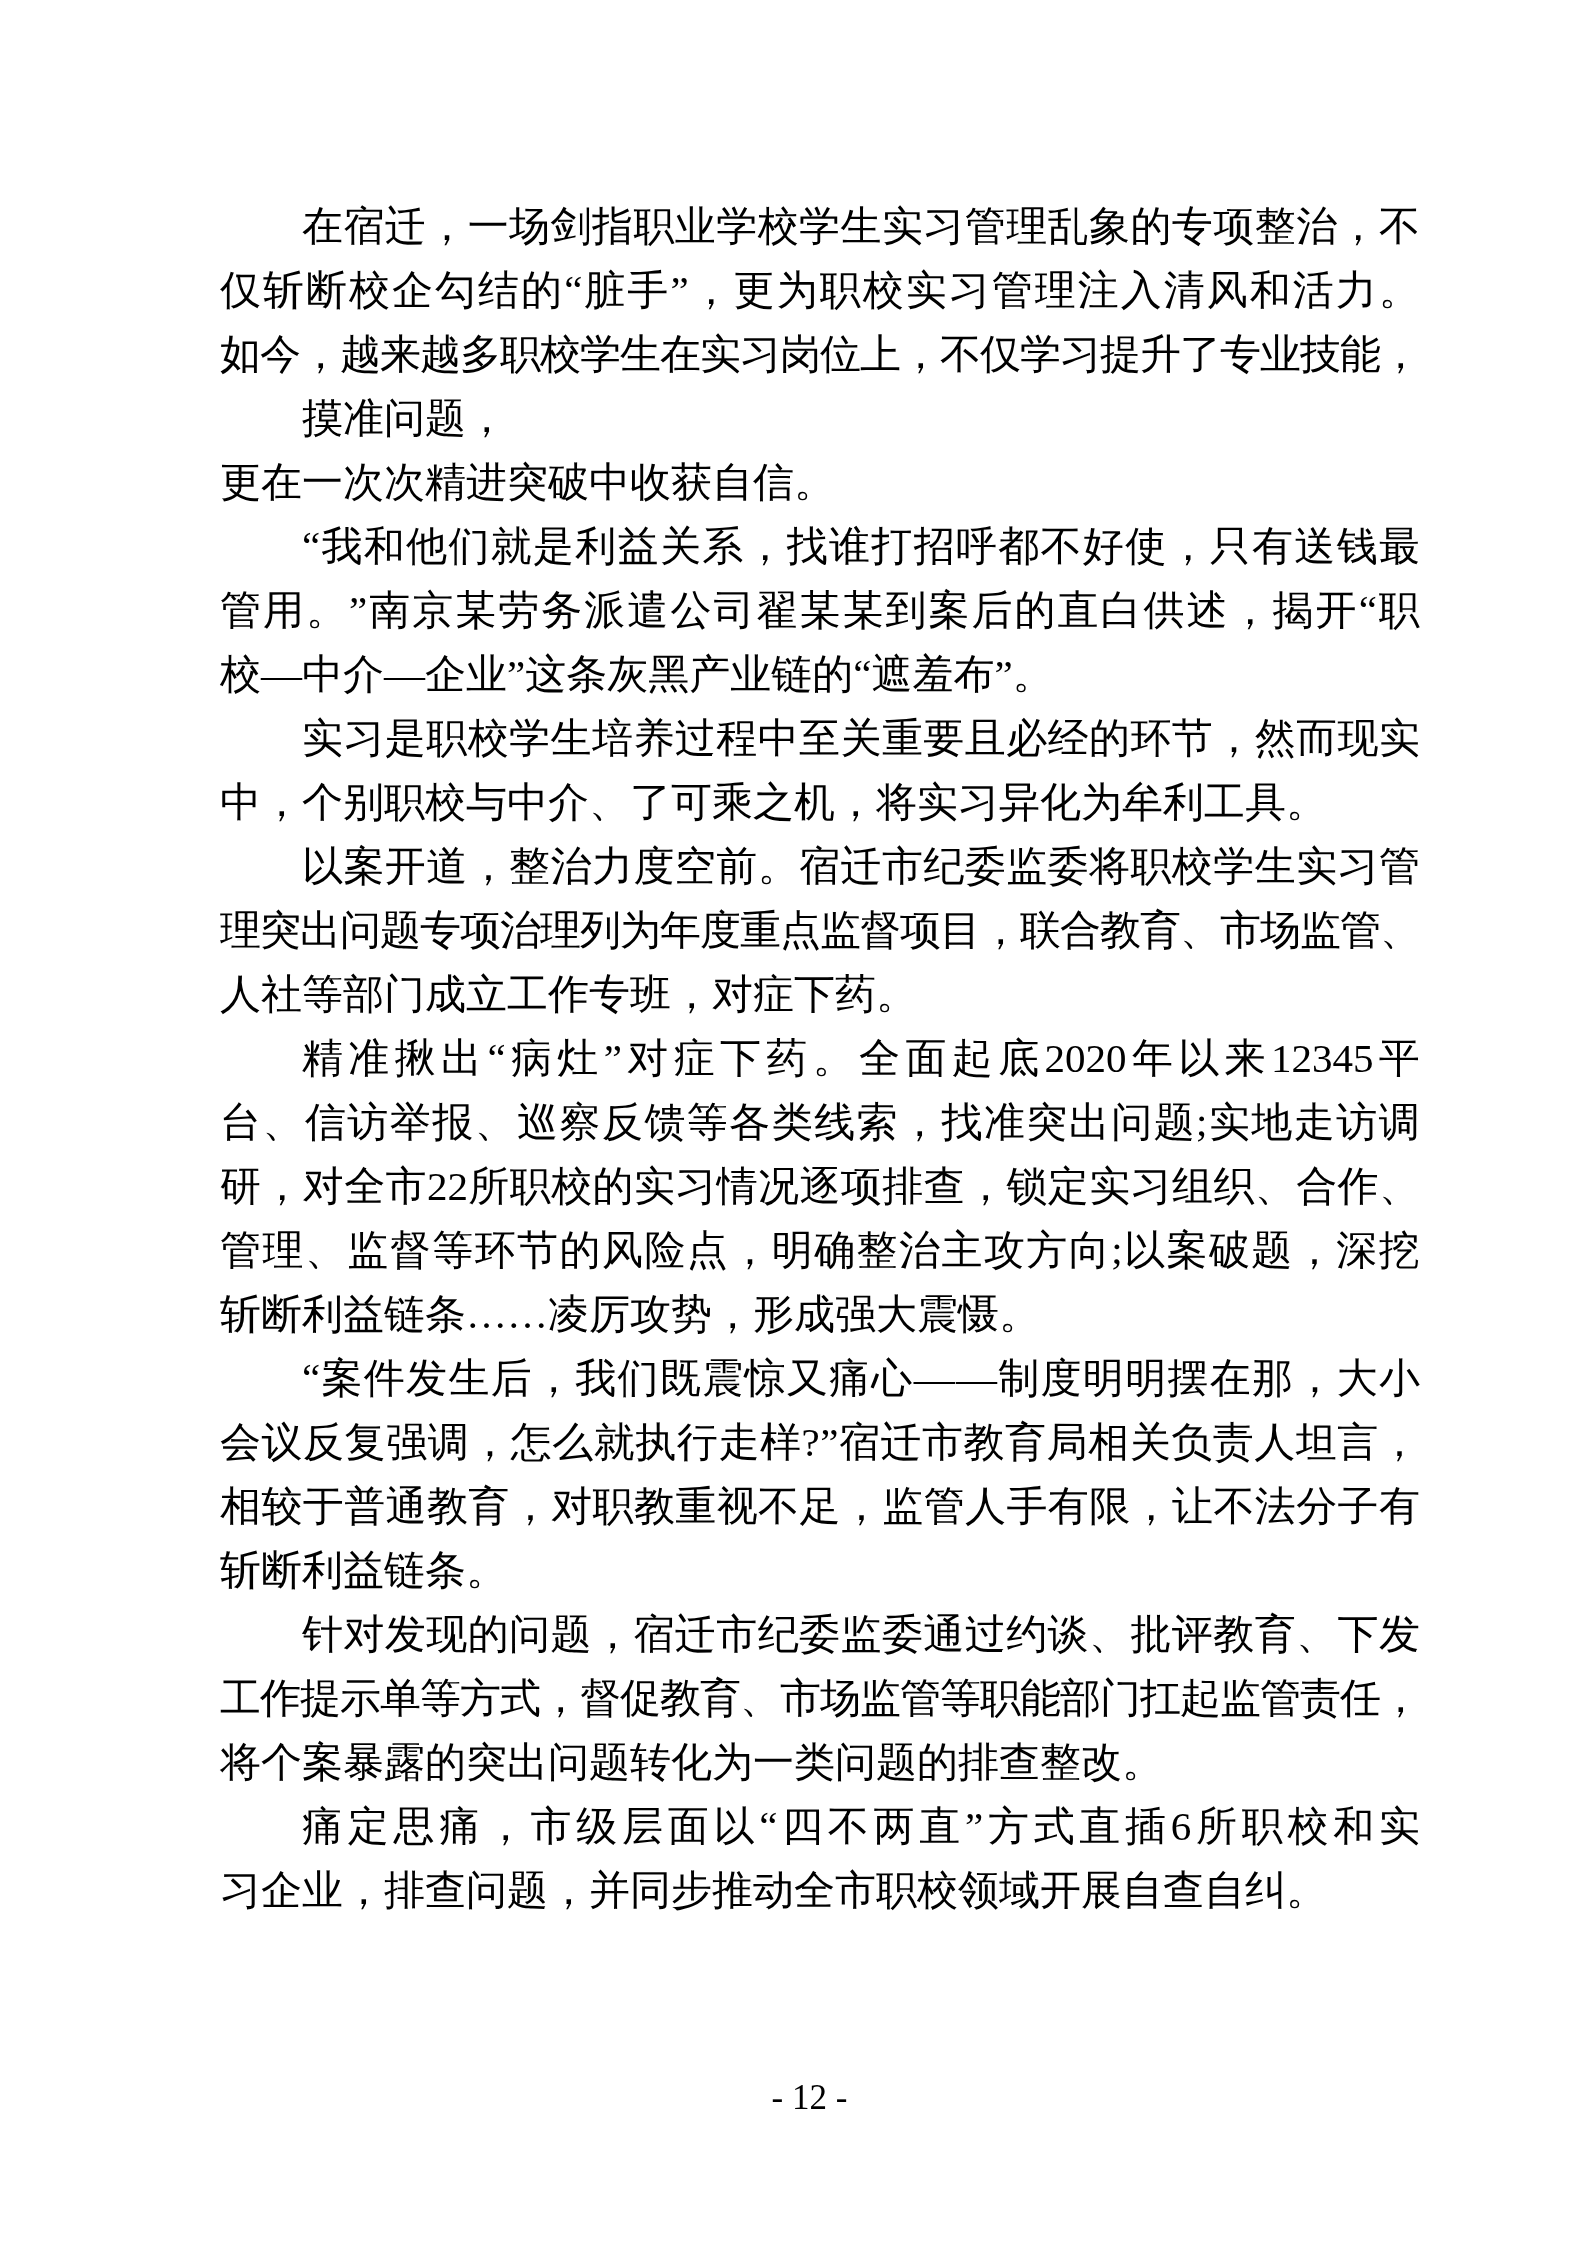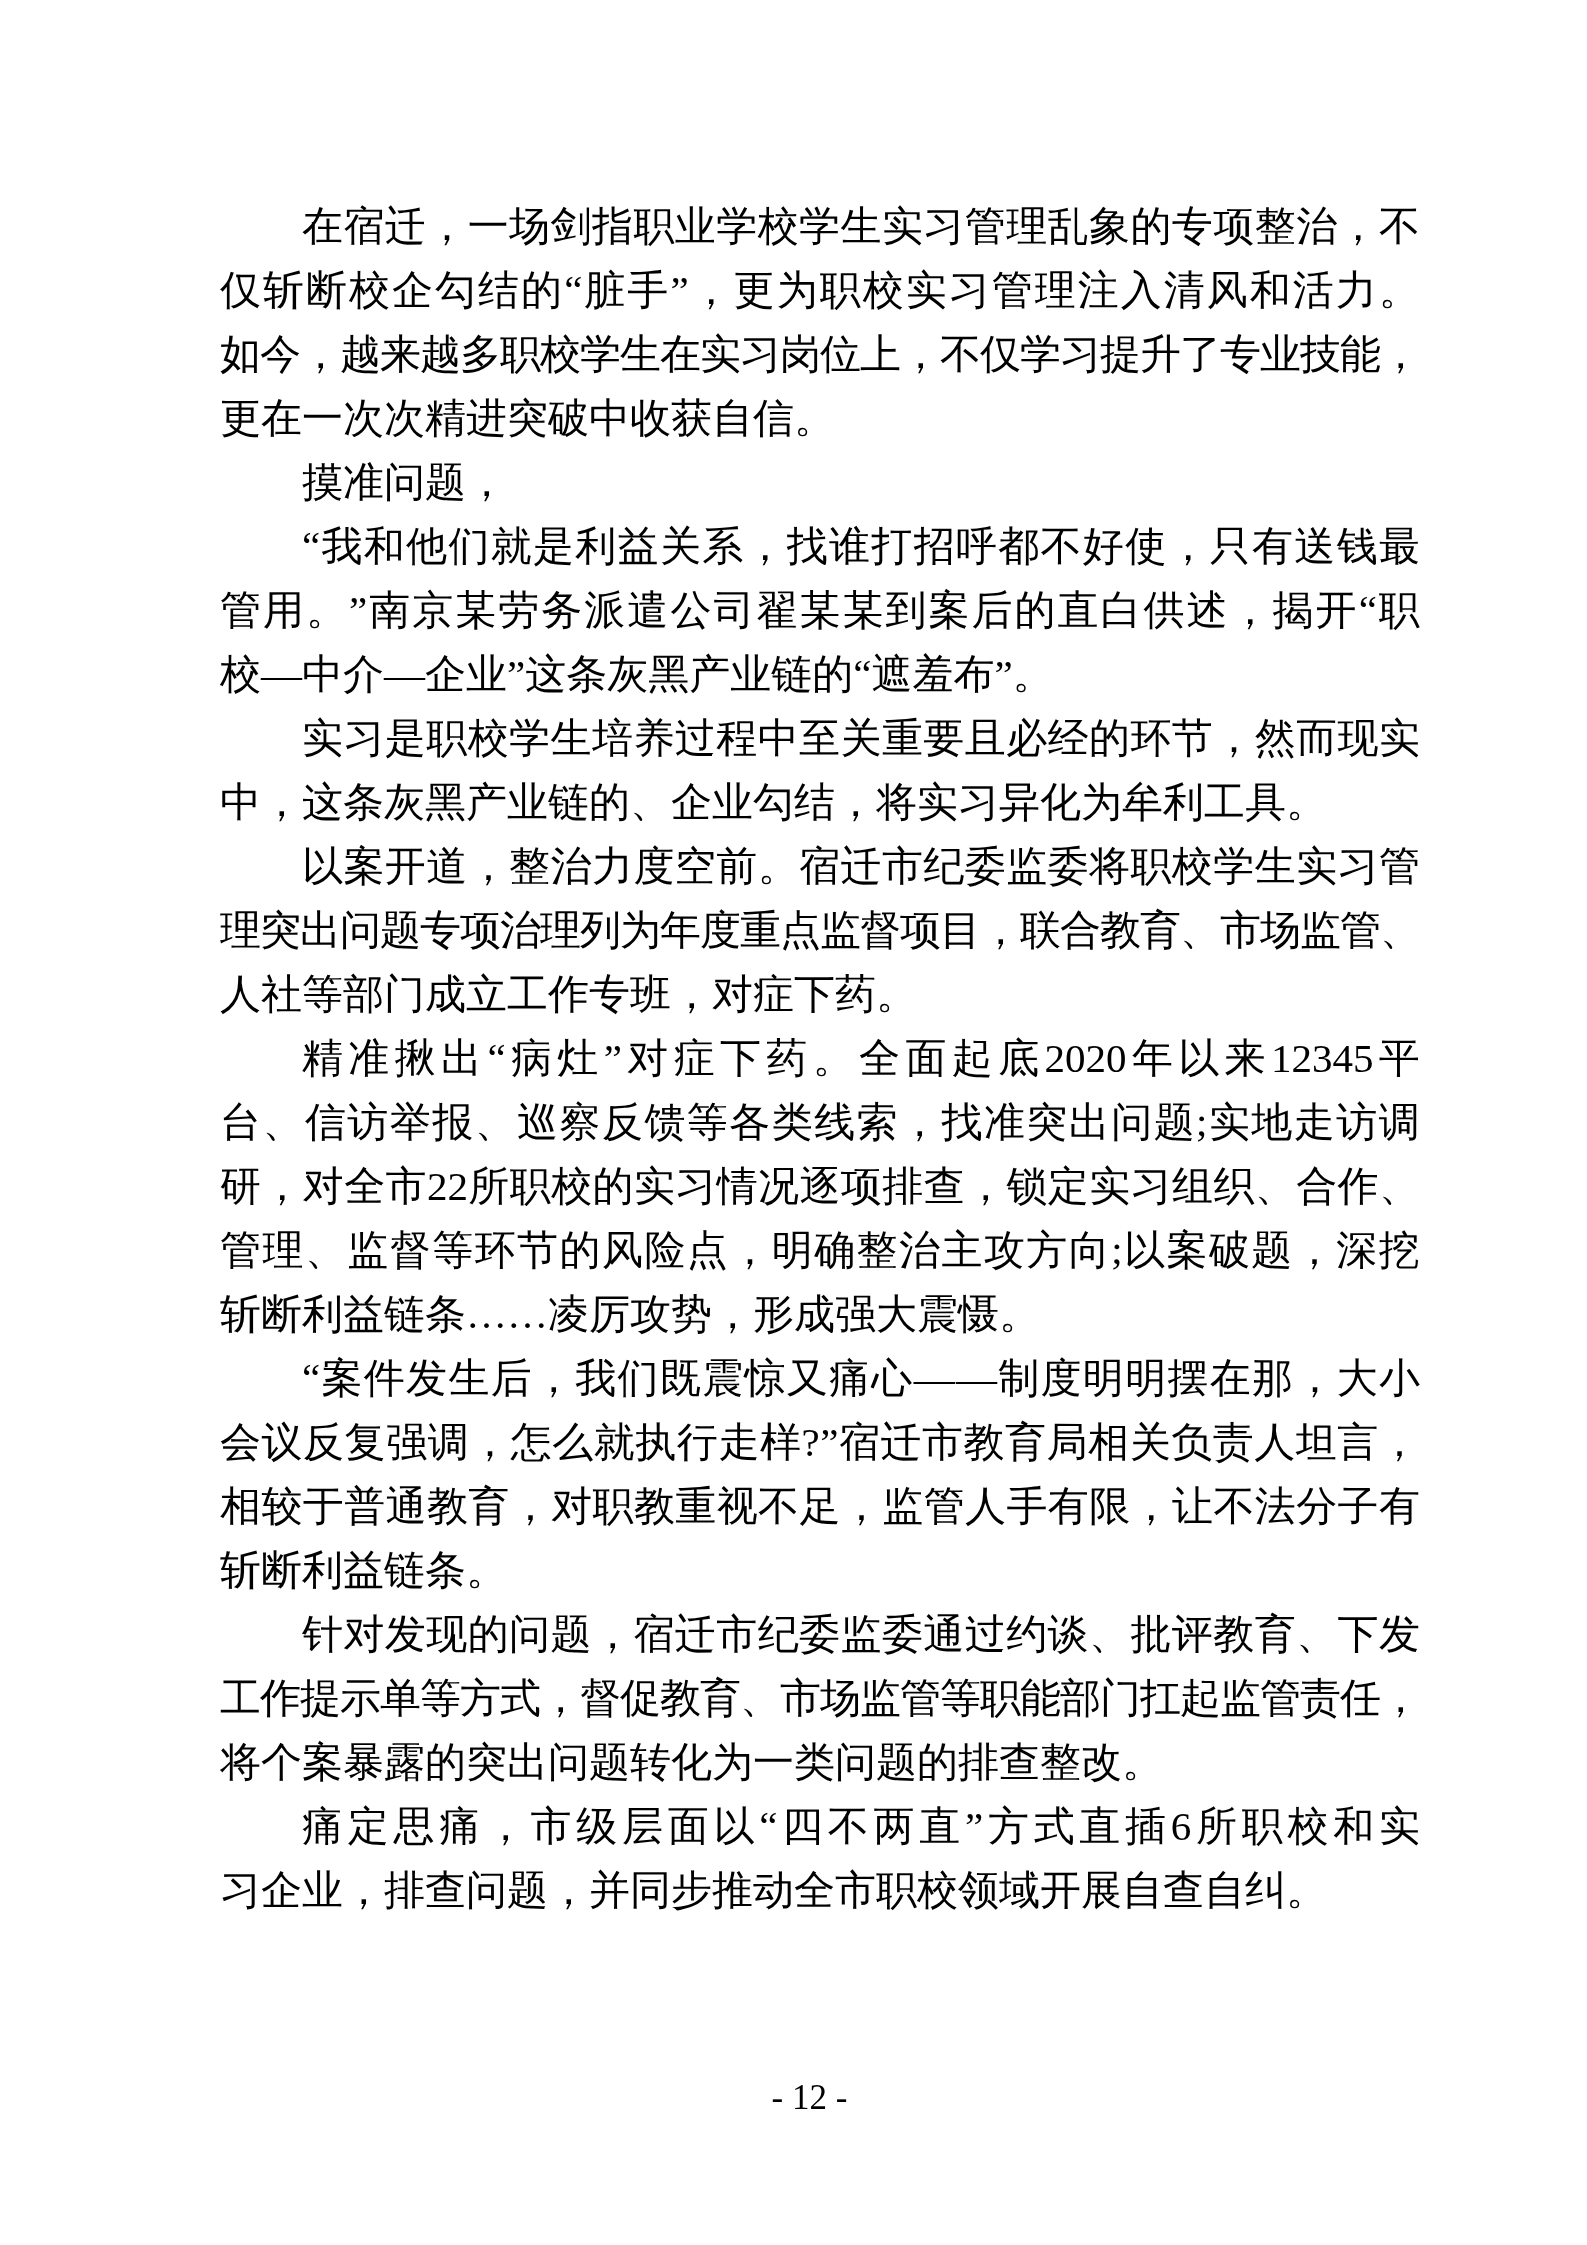--- a/index.html
+++ b/index.html
@@ -143,22 +143,22 @@
         <span>习</span>
         <span>提</span>
         <span>升</span>
         <span>了</span>
         <span>专</span>
         <span>业</span>
         <span>技</span>
         <span>能</span>
         <span>，</span>
       </div>
+      <div class="line indent">摸准问题，</div>
       <div class="line">更在一次次精进突破中收获自信。</div>
-      <div class="line indent">摸准问题，</div>
       <div class="line indent fill">
         <span>“</span>
         <span>我</span>
         <span>和</span>
         <span>他</span>
         <span>们</span>
         <span>就</span>
         <span>是</span>
         <span>利</span>
         <span>益</span>
@@ -235,21 +235,21 @@
         <span>经</span>
         <span>的</span>
         <span>环</span>
         <span>节</span>
         <span>，</span>
         <span>然</span>
         <span>而</span>
         <span>现</span>
         <span>实</span>
       </div>
-      <div class="line">中，这条灰黑产业链的、企业勾结，将实习异化为牟利工具。</div>
+      <div class="line">中，个别职校与中介、了可乘之机，将实习异化为牟利工具。</div>
       <div class="line indent fill">
         <span>以</span>
         <span>案</span>
         <span>开</span>
         <span>道</span>
         <span>，</span>
         <span>整</span>
         <span>治</span>
         <span>力</span>
         <span>度</span>

